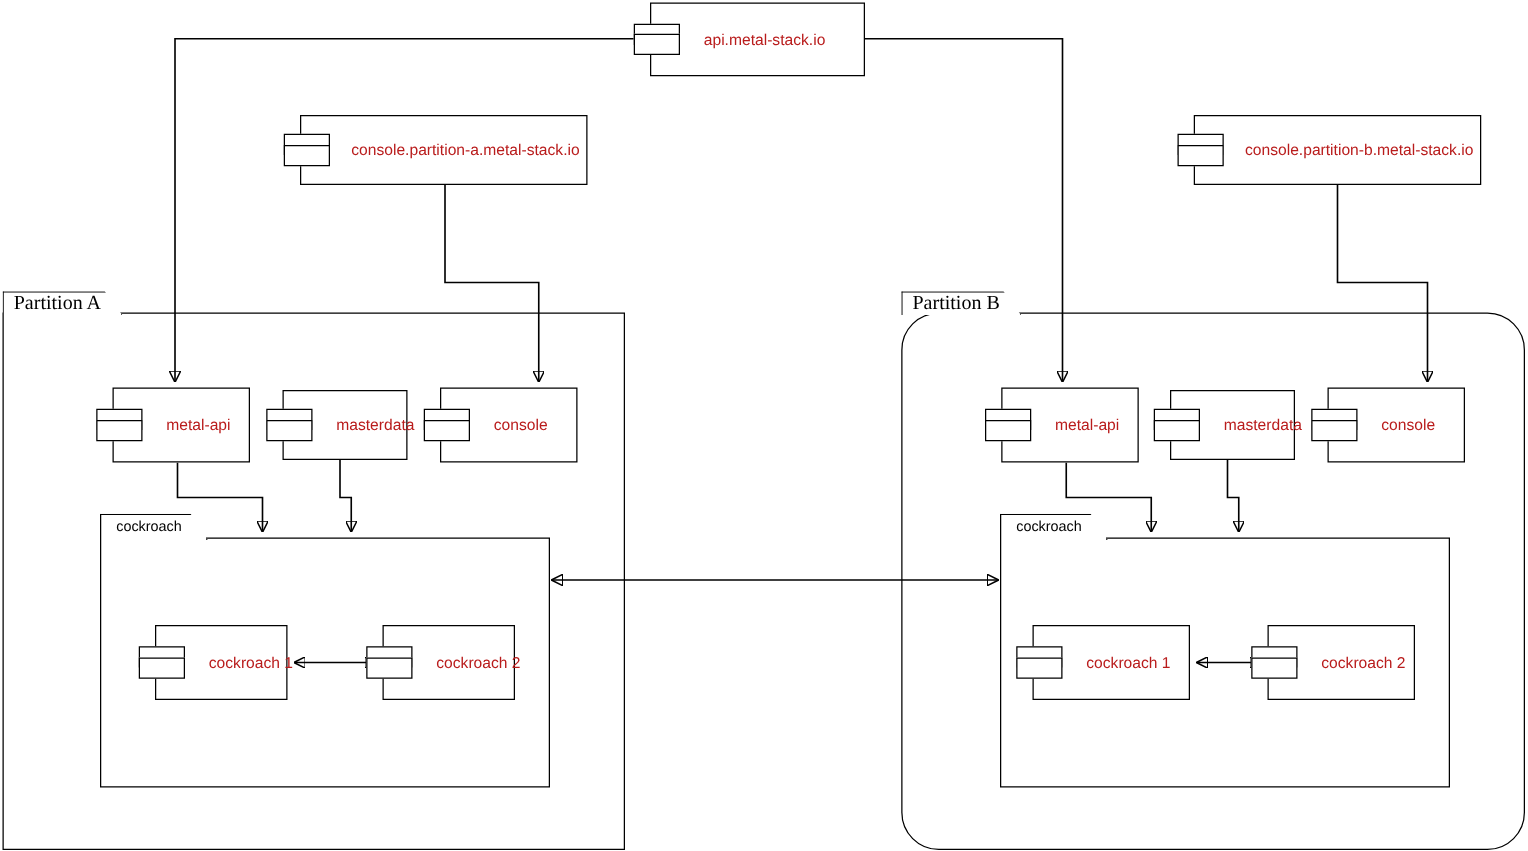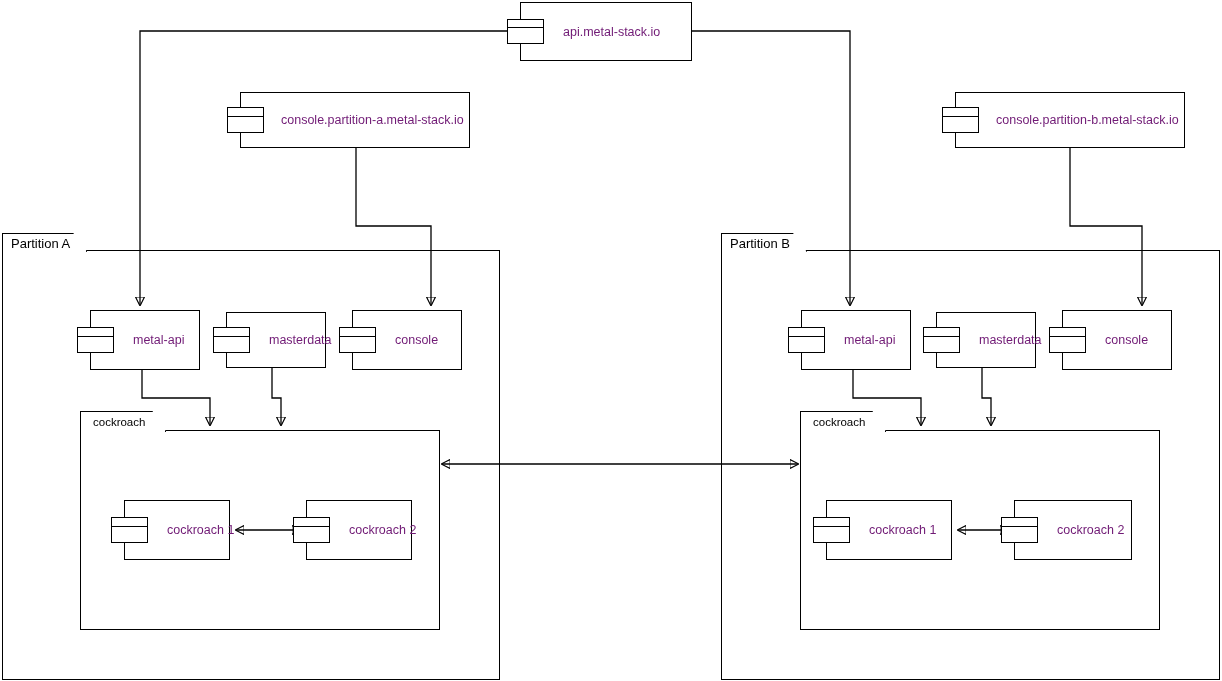--- a/index.html
+++ b/index.html
@@ -43,22 +43,22 @@
     left: -1px;
     top: -18px;
     height: 19px;
     box-sizing: border-box;
     background: #ffffff;
     border: 1.3px solid #000000;
     border-bottom: none;
     display: flex;
     align-items: center;
     padding: 0 16px 0 8px;
-    font-family: Liberation Sans, sans-serif;
-    font-size: 13px;
+    font-family: Liberation Serif, serif;
+    font-size: 16px;
     color: #000000;
     white-space: nowrap;
     clip-path: polygon(0 0, calc(100% - 14px) 0, 100% 100%, 0 100%);
   }
   .pkg-tab.sans {
     font-family: "Liberation Sans", sans-serif;
     font-size: 11.5px;
     padding: 0 20px 0 12px;
     height: 21px;
     top: -20px;
@@ -77,21 +77,21 @@
   .component {
     position: absolute;
     border: 1.3px solid #000000;
     background: #ffffff;
     box-sizing: border-box;
     display: flex;
     align-items: center;
   }
   .component .label {
     font-size: 12.5px;
-    color: #701a75;
+    color: #b91c1c;
     white-space: nowrap;
     padding-left: 42px;
   }
   .component .label.wide {
     padding-left: 40px;
   }
   
   .tab {
     position: absolute;
     left: -14px;
@@ -197,21 +197,21 @@
     <span class="tab lower"></span>
     <span class="label">cockroach 1</span>
   </div>
 
   <div class="component tall" style="left:306px; top:500px; width:106px; height:60px;">
     <span class="tab upper"></span>
     <span class="tab lower"></span>
     <span class="label">cockroach 2</span>
   </div>
 
-  <div class="partition" style="left:721px; top:250px; width:499px; height:430px;">
+  <div class="partition" style="left:721px; top:250px; width:499px; height:430px;border-radius:30px;">
     <div class="pkg-tab">
       <span>Partition B</span>
     </div>
   </div>
 
   <div class="component tall" style="left:801px; top:310px; width:110px; height:60px;">
     <span class="tab upper"></span>
     <span class="tab lower"></span>
     <span class="label">metal-api</span>
   </div>

